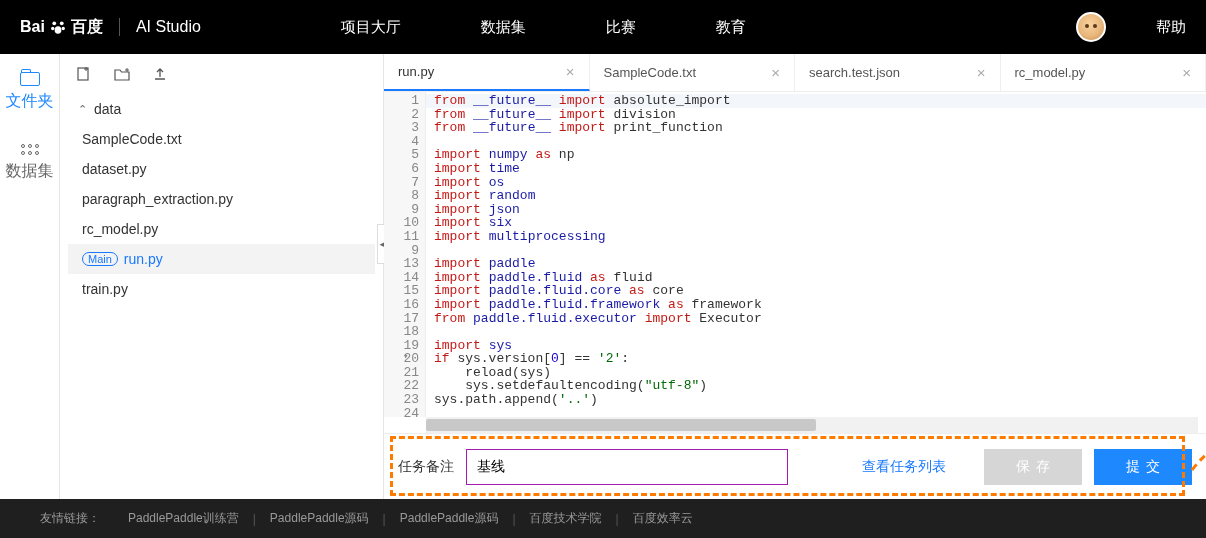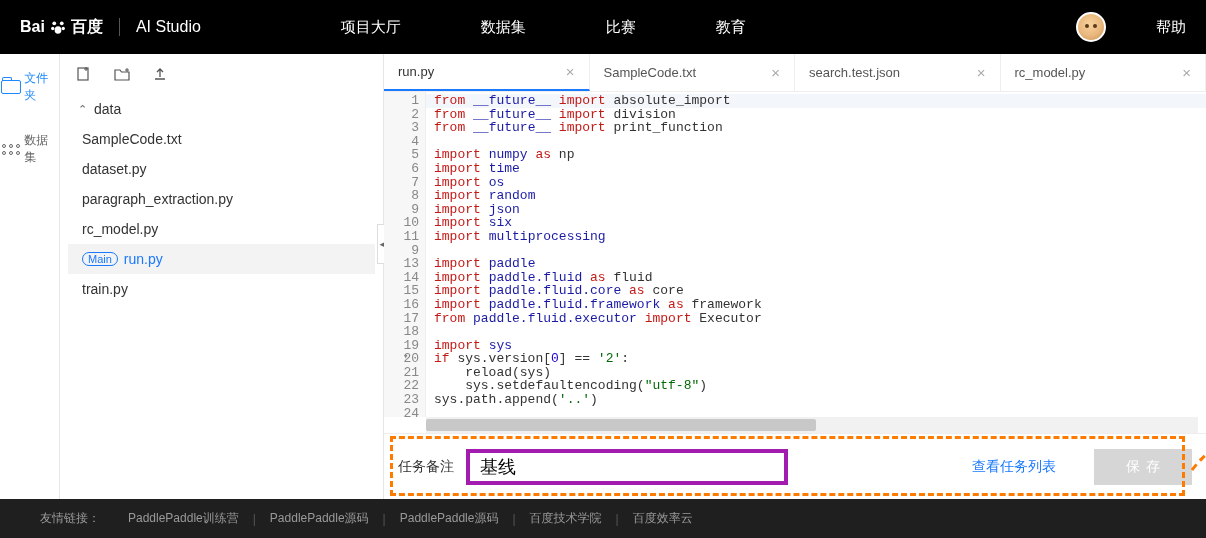--- a/index.html
+++ b/index.html
@@ -19,21 +19,21 @@
   .avatar::before, .avatar::after { content: ''; position: absolute; width: 4px; height: 4px; background: #5a3a1a; border-radius: 50%; top: 10px; }
   .avatar::before { left: 7px; }
   .avatar::after { right: 7px; }
   .help { font-size: 15px; cursor: pointer; }
 
   
   .main { display: flex; height: 445px; }
   
   
   .leftrail { width: 60px; border-right: 1px solid #e5e5e5; display: flex; flex-direction: column; align-items: center; }
-  .rail-item { display: flex; align-items: center; gap: 3px; color: #666; font-size: 12px; cursor: pointer; padding: 16px 0 12px; width: 100%; }
+  .rail-item { display: flex; flex-direction: column; align-items: center; gap: 3px; color: #666; font-size: 16px; cursor: pointer; padding: 16px 0 12px; width: 100%; }
   .rail-item.active { color: #1e88ff; }
   .rail-item.active .rail-icon-box { color: #1e88ff; }
   .rail-icon-box { width: 22px; height: 18px; display: flex; align-items: center; justify-content: center; }
   .folder-icon { width: 20px; height: 14px; border: 1.5px solid currentColor; border-radius: 2px; position: relative; }
   .folder-icon::before { content: ''; position: absolute; top: -4px; left: 0; width: 8px; height: 3px; border: 1.5px solid currentColor; border-bottom: none; border-radius: 2px 2px 0 0; }
   .dots-icon { display: grid; grid-template-columns: repeat(3, 4px); grid-template-rows: repeat(2, 4px); gap: 3px; }
   .dots-icon span { width: 4px; height: 4px; border: 1px solid #666; border-radius: 50%; }
 
   
   .filepanel { width: 324px; border-right: 1px solid #e5e5e5; }
@@ -68,21 +68,21 @@
   .str { color: #036a07; }
   .num { color: #1c00cf; }
   .scroll-x { height: 16px; background: #f1f1f1; position: relative; margin: 0 8px 0 42px; }
   .scroll-thumb { position: absolute; left: 0; top: 2px; height: 12px; width: 390px; background: #c8c8c8; border-radius: 2px; }
   .collapse-handle { position: absolute; left: -7px; top: 170px; width: 12px; height: 40px; background: #fff; border: 1px solid #ddd; display: flex; align-items: center; justify-content: center; font-size: 9px; color: #666; cursor: pointer; }
   .fold-marker { position: absolute; left: 19px; top: 261px; font-size: 9px; color: #888; }
 
   
   .actionbar { height: 66px; border-top: 1px solid #eee; display: flex; align-items: center; padding: 0 14px; gap: 12px; position: relative; }
   .note-label { font-size: 14px; color: #333; }
-  .note-input { flex: 0 0 322px; height: 36px; border: 4px solid #a21caf; padding: 0 10px; font-size: 18px; }
+  .note-input { flex: 0 0 322px; height: 36px; border: 1px solid #a21caf; padding: 0 10px; font-size: 14px; }
   .spacer { flex: 1; }
   .view-link { color: #1979ff; font-size: 14px; cursor: pointer; }
   .btn { height: 36px; padding: 0 26px; font-size: 14px; border: none; cursor: pointer; letter-spacing: 6px; text-indent: 6px; }
   .btn-save { background: #d6d6d6; color: #fff; }
   .btn-submit { background: #1e88ff; color: #fff; }
   .dash-box { position: absolute; border: 3px dashed #ff7b00; pointer-events: none; }
   .dash1 { left: 6px; top: 2px; width: 795px; height: 60px; }
   
   
   .arrow-svg { position: absolute; pointer-events: none; }
@@ -263,20 +263,21 @@
           </defs>
         <path d="M8 56 Q 60 -12 150 48" fill="none" stroke="#ff7b00" stroke-width="3" stroke-dasharray="7 5" marker-end="url(#ah1)"></path>
       </svg>
 
       <span class="note-label">任务备注</span>
       <input class="note-input" value="基线" style="">
       <span class="spacer"></span>
       <span class="view-link">查看任务列表</span>
       <span style="width:14px"></span>
       <button class="btn btn-save">保存</button>
+      <button class="btn btn-submit">提交</button>
     </div>
   </div>
 </div>
 
 <div class="footer">
   <span>友情链接：</span>
   <span style="width:12px"></span>
   <a>PaddlePaddle训练营</a>
     <span class="sep">|</span>
   <a>PaddlePaddle源码</a>

